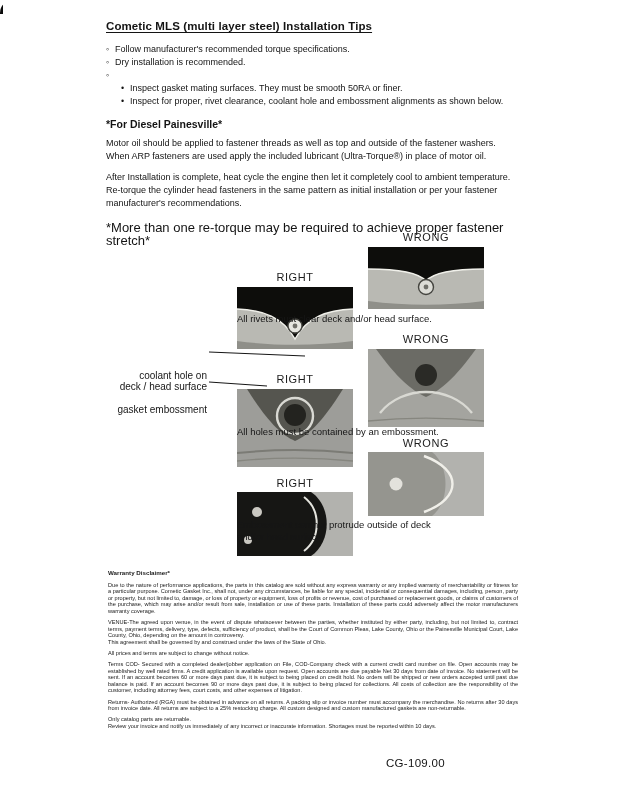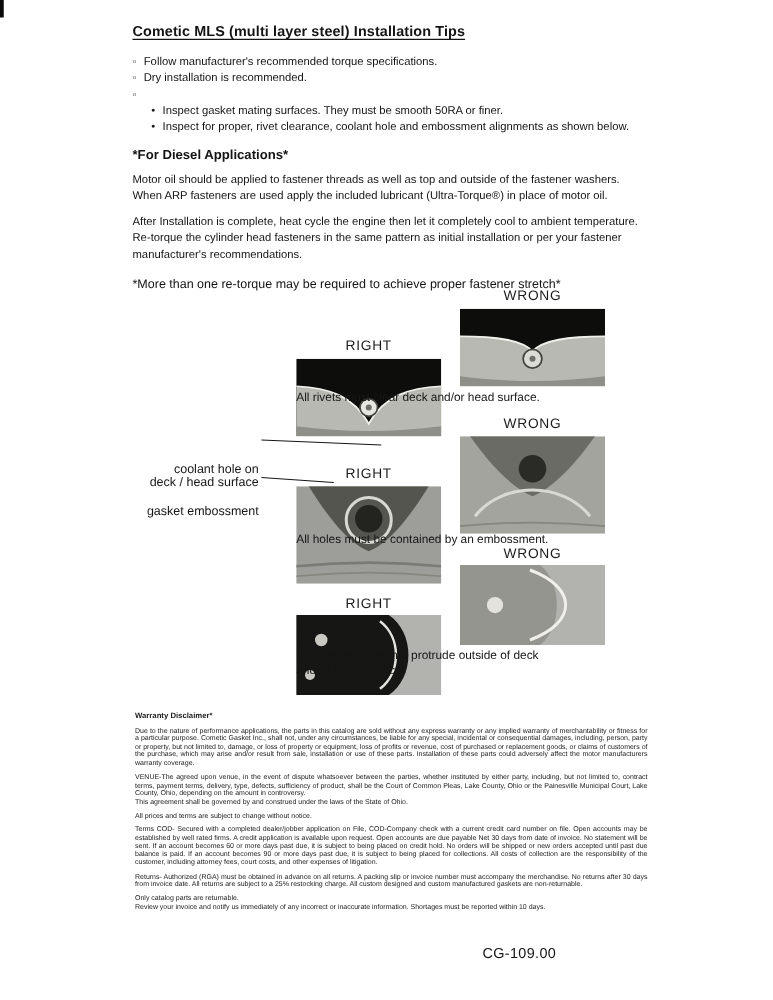--- a/index.html
+++ b/index.html
@@ -1,29 +1,29 @@
 <!DOCTYPE html>
 <html><head>
 <meta charset="utf-8">
 <style>
   * { margin:0; padding:0; box-sizing:border-box; }
   html,body { background:#ffffff; }
   body { font-family:"Liberation Sans", sans-serif; }
-  .page { position:relative; width:618px; height:800px; background:#ffffff; color:#141414; overflow:hidden; }
+  .page { position:relative; width:618px; height:800px; background:#ffffff; color:#141414; overflow:hidden;border-radius:13px; }
   .artifact { position:absolute; left:0; top:0; width:3px; height:14px; background:#0a0a0a; }
 
   .main { position:absolute; left:106px; top:20px; width:410px; }
   .title { font-size:11.5px; font-weight:bold; text-decoration:underline; text-underline-offset:2px; margin-bottom:11px; letter-spacing:0.1px; }
   .tips { margin-bottom:8px; }
   .tip-line { display:flex; line-height:13px; font-size:9px; }
   .tip-line .glyph { flex:0 0 9px; width:9px; }
   .sub { margin-left:15px; }
   .diesel-heading { font-size:10.5px; font-weight:bold; margin:10px 0 7px 0; }
   .para { font-size:9px; line-height:13px; margin-bottom:8px; }
-  .note { font-size:10px; line-height:13px; margin-top:11px; }
+  .note { font-size:13px; line-height:13px; margin-top:11px; }
 
   .fig-header { position:absolute; width:116px; text-align:center; font-size:11px; letter-spacing:0.6px; color:#1c1c1c; }
   .col-l { left:237px;margin-top:40px; } .col-r { left:368px; }
   .r1h { top:231px; } .r2h { top:333px; } .r3h { top:437px; }
   .fig-img { position:absolute; width:116px; }
   .fig-img svg { display:block; width:100%; height:100%; }
   .r1i { top:247px; height:62px; }
   .r2i { top:349px; height:78px; }
   .r3i { top:452px; height:64px; }
   .caption { position:absolute; font-size:9.5px; line-height:12px; color:#161616; }
@@ -66,21 +66,21 @@
       <div class="tip-line sub">
         <span class="glyph">•</span>
         <span>Inspect gasket mating surfaces.  They must be smooth 50RA or finer.</span>
       </div>
       <div class="tip-line sub">
         <span class="glyph">•</span>
         <span>Inspect for proper, rivet clearance, coolant hole and embossment alignments as shown below.</span>
       </div>
     </div>
 
-    <div class="diesel-heading">*For Diesel Applications*</div>
+    <div class="diesel-heading">*For Diesel Painesville*</div>
     <div class="para">Motor oil should be applied to fastener threads as well as top and outside of the fastener washers. When ARP fasteners are used apply the included lubricant (Ultra-Torque®) in place of motor oil.</div>
     <div class="para">After Installation is complete, heat cycle the engine then let it completely cool to ambient temperature. Re-torque the cylinder head fasteners in the same pattern as initial installation or per your fastener manufacturer's recommendations.</div>
     <div class="note">*More than one re-torque may be required to achieve proper fastener stretch*</div>
   </div>
 
   <div class="fig-header col-l r1h">RIGHT</div>
   <div class="fig-header col-r r1h">WRONG</div>
 
   <div class="fig-img col-l r1i">
     <svg viewBox="0 0 116 62" preserveAspectRatio="none">

